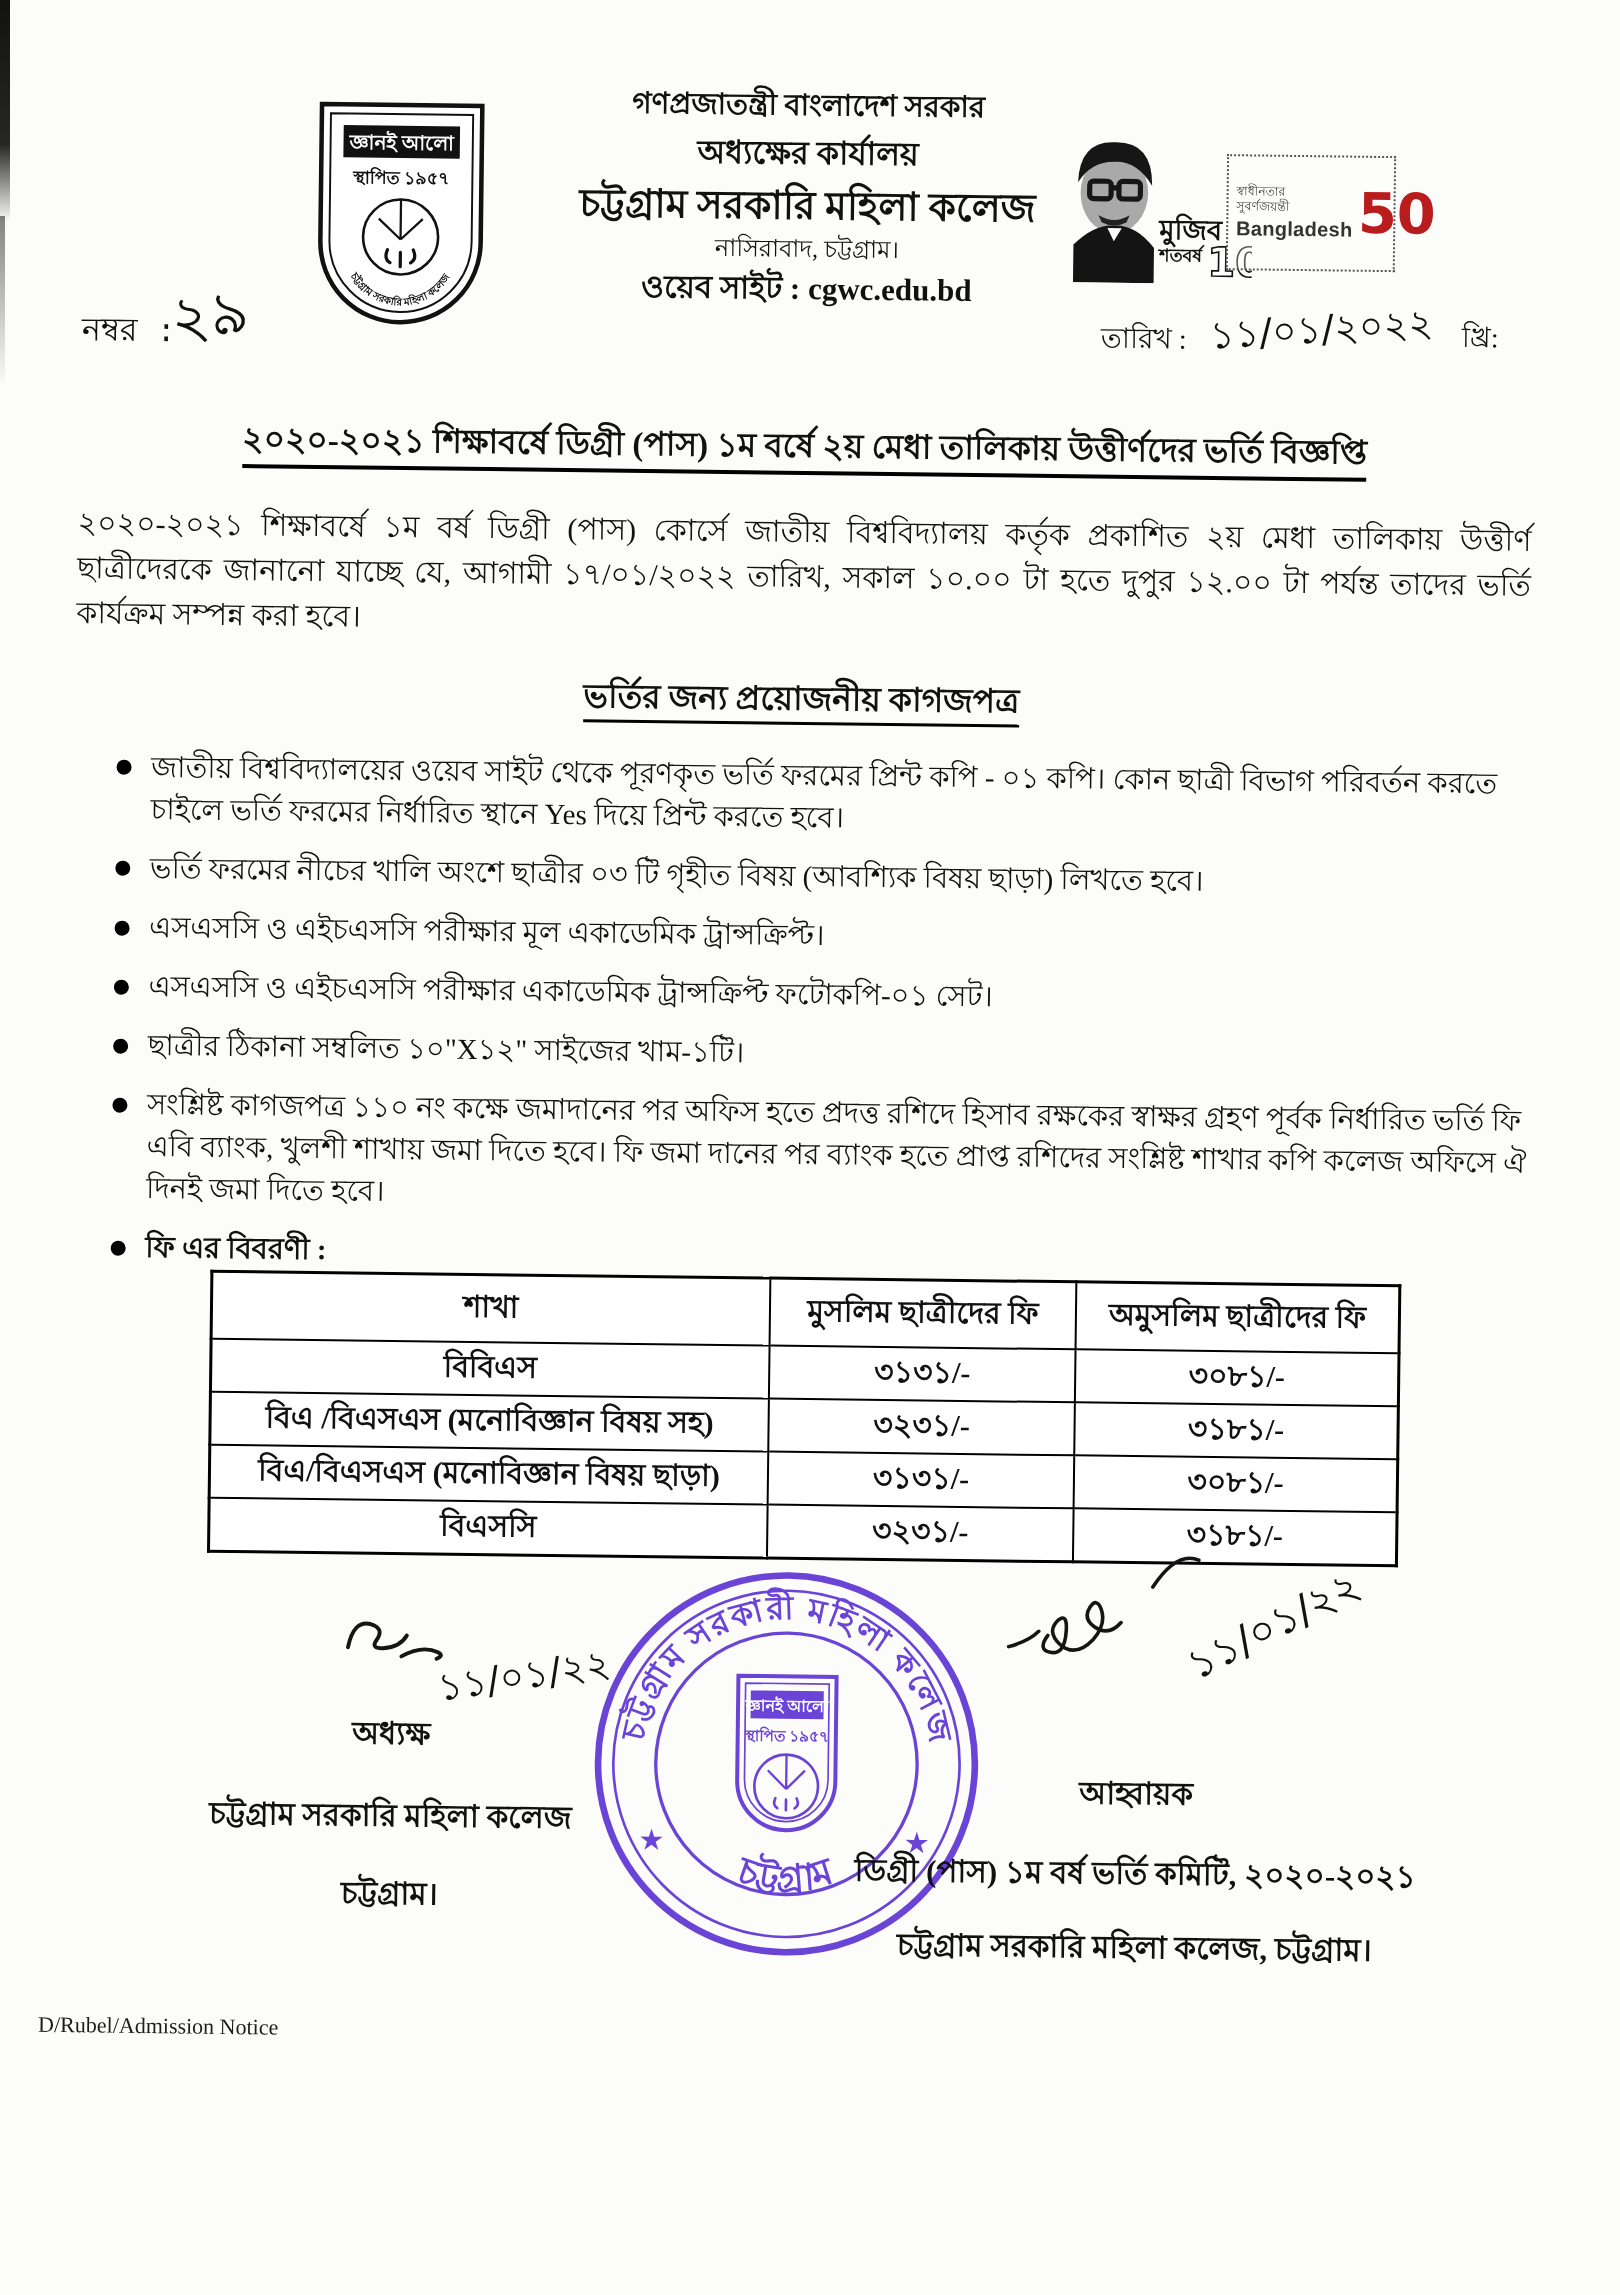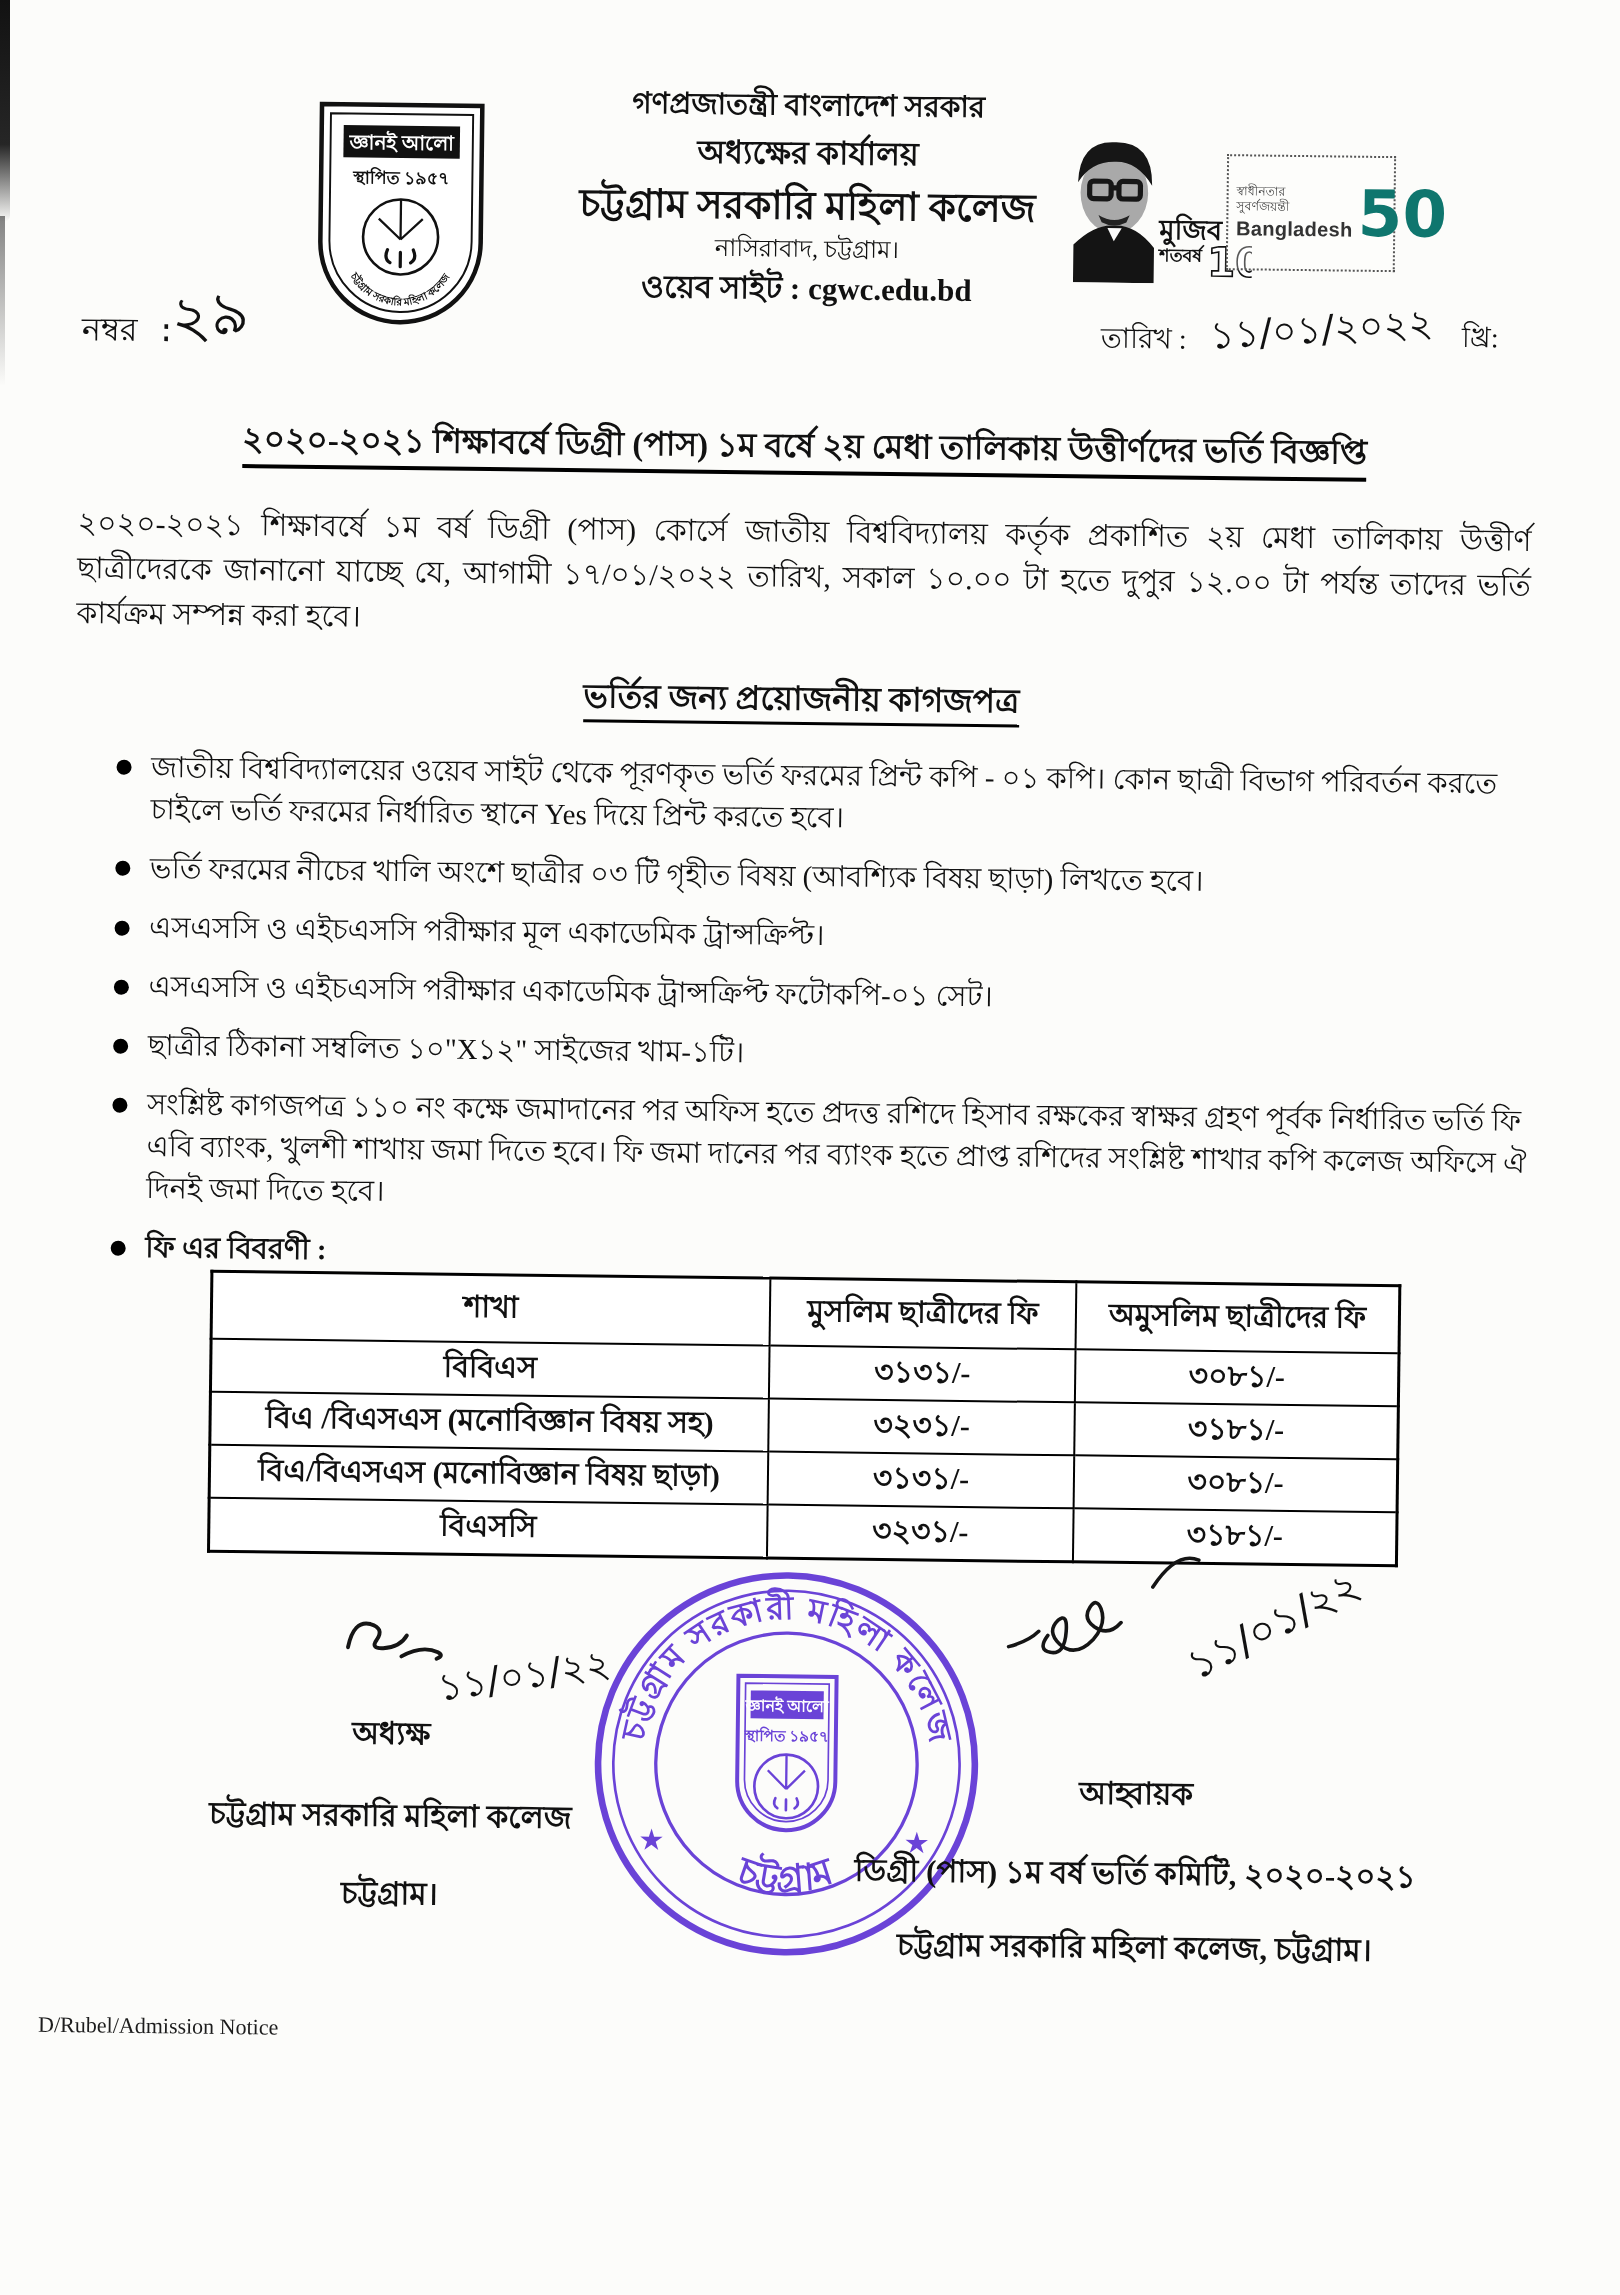--- a/index.html
+++ b/index.html
@@ -27,21 +27,21 @@
   .h-web    {top:264px;font-size:31px;font-weight:bold;}
 
   .mujib-logo{position:absolute;left:1059px;top:123px;width:196px;height:156px;}
   .bd50-logo{position:absolute;left:1229px;top:149px;width:169px;height:116px;
     border:2px dotted #555;box-sizing:border-box;padding:6.5px 7.9px;
     display:grid;grid-template-columns:1fr auto;column-gap:5.2px;align-items:center;
     color:#2e2e2e;background:rgba(255,255,255,.3);}
   .bd50-left{display:flex;flex-direction:column;line-height:1.15;}
   .bd50-tiny{font-size:12.4px;color:#444;font-family:"Liberation Sans",sans-serif;}
   .bd50-label{font-size:20px;font-weight:bold;font-family:"Liberation Sans",sans-serif;letter-spacing:0.3px;margin-top:3.9px;color:#333;}
-  .bd50-num{font-size:64px;font-weight:bold;color:#0f766e;font-family:"DejaVu Sans",sans-serif;line-height:1;}
+  .bd50-num{font-size:56px;font-weight:bold;color:#b91c1c;font-family:"DejaVu Sans",sans-serif;line-height:1;}
 
   
   .memo-label{position:absolute;left:86px;top:313px;font-size:32px;font-family:Liberation Mono, monospace;}
   .memo-number{position:absolute;left:175px;top:276px;font-size:60px;
     font-family:"DejaVu Sans",sans-serif;transform:rotate(-7deg);}
   .date-label{position:absolute;left:1105px;top:313px;font-size:28px;}
   .date-value{position:absolute;left:1214px;top:293px;font-size:38px;
     font-family:"DejaVu Sans",sans-serif;transform:rotate(-4deg);}
   .date-era{position:absolute;left:1466px;top:308px;font-size:28px;}
 

